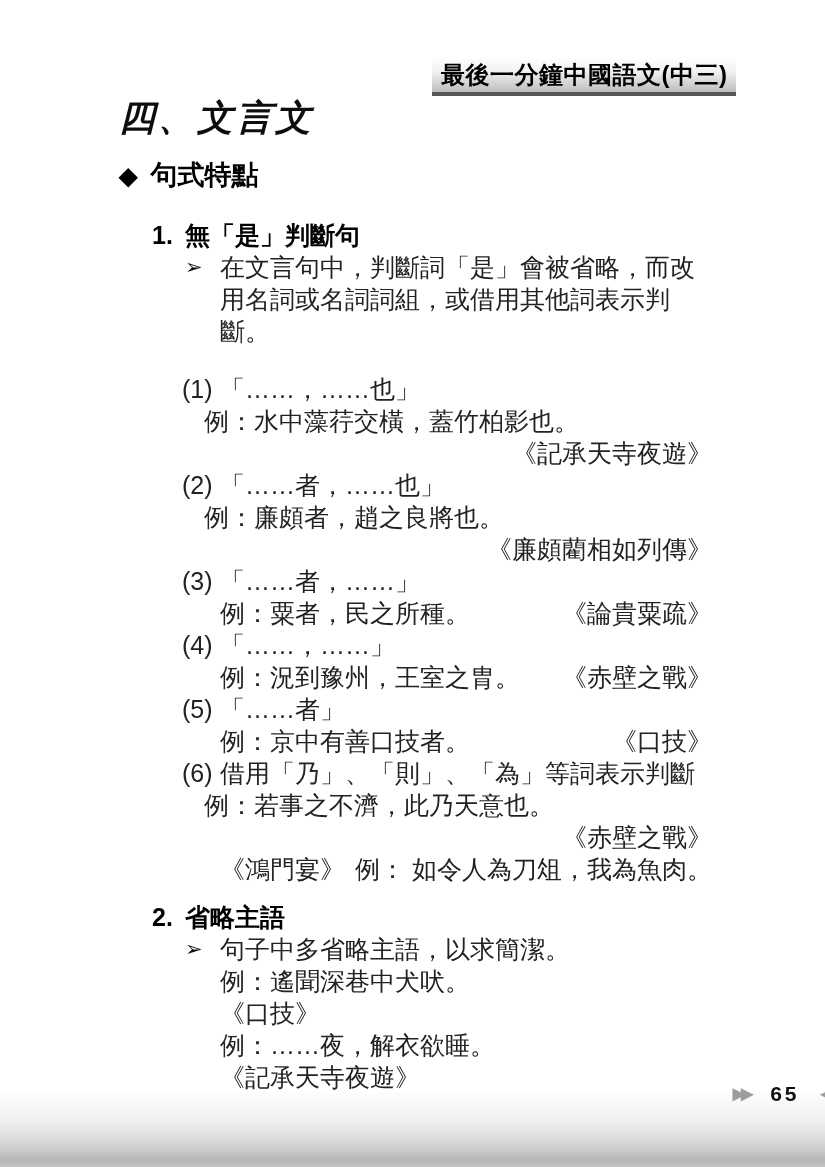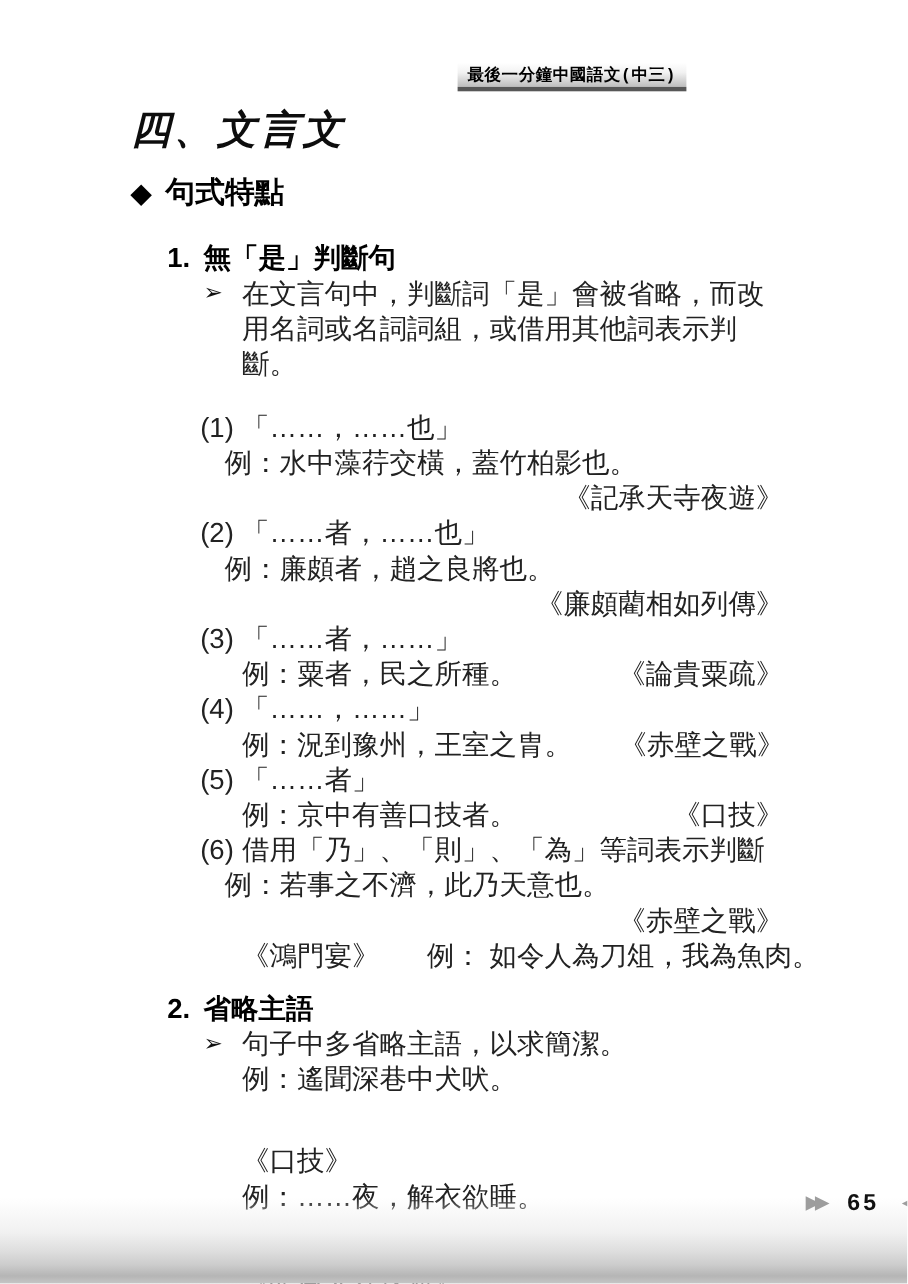--- a/index.html
+++ b/index.html
@@ -7,28 +7,27 @@
     position:relative;
     width:825px;height:1167px;
     background:#ffffff;
     font-family:"Liberation Sans",sans-serif;
     color:#1c1c1c;
     overflow:hidden;
   }
   
   .header-bar{
     position:absolute;
-    top:57px;left:416px;
+    top:57px;left:432px;
     padding:2px 9px 1px 9px;
-    font-size:15px;font-weight:bold;color:#000;
+    font-size:24px;font-weight:bold;color:#000;
     white-space:nowrap;
     background:linear-gradient(180deg,#ffffff 0%,#f2f2f2 40%,#bdbdbd 100%);
     border-bottom:4px solid #575757;
     letter-spacing:0.5px;
-    font-family:Liberation Mono, monospace;
   }
   .chapter-title{
     position:absolute;left:119px;top:94px;
     font-size:36px;font-weight:bold;color:#0d0d0d;
     letter-spacing:3px;white-space:nowrap;font-style:italic;
   }
   .section-heading{
     position:absolute;left:119px;top:157px;
     font-size:27px;font-weight:bold;color:#000;
     white-space:nowrap;
@@ -40,21 +39,21 @@
     font-size:25px;line-height:32px;color:#222;
   }
   .topic-head{display:flex;font-weight:bold;color:#000;}
   .t-num{width:33px;flex:none;}
   .intro{display:flex;}
   .intro .bullet{width:35px;margin-left:33px;flex:none;font-size:21px;color:#111;}
   .items{margin-top:26px;margin-left:30px;}
   .p-row{display:flex;}
   .i-num{width:38px;flex:none;}
   .ex-text{margin-left:22px;white-space:nowrap;}
-  .ex-split{margin-left:38px;display:flex;justify-content:space-between;white-space:nowrap;gap:43px;}
+  .ex-split{margin-left:38px;display:flex;justify-content:space-between;white-space:nowrap;}
   .src-line{text-align:right;}
   .topic-2{margin-top:16px;}
   .t2-examples{margin-left:68px;}
   .t2-examples .ex-split{margin-left:0;flex-direction:column;}
   
   .pager{
     position:absolute;top:1082px;left:12px;width:100%;
     text-align:right;z-index:2;
     font-size:21px;font-weight:bold;color:#111;
     letter-spacing:3px;

